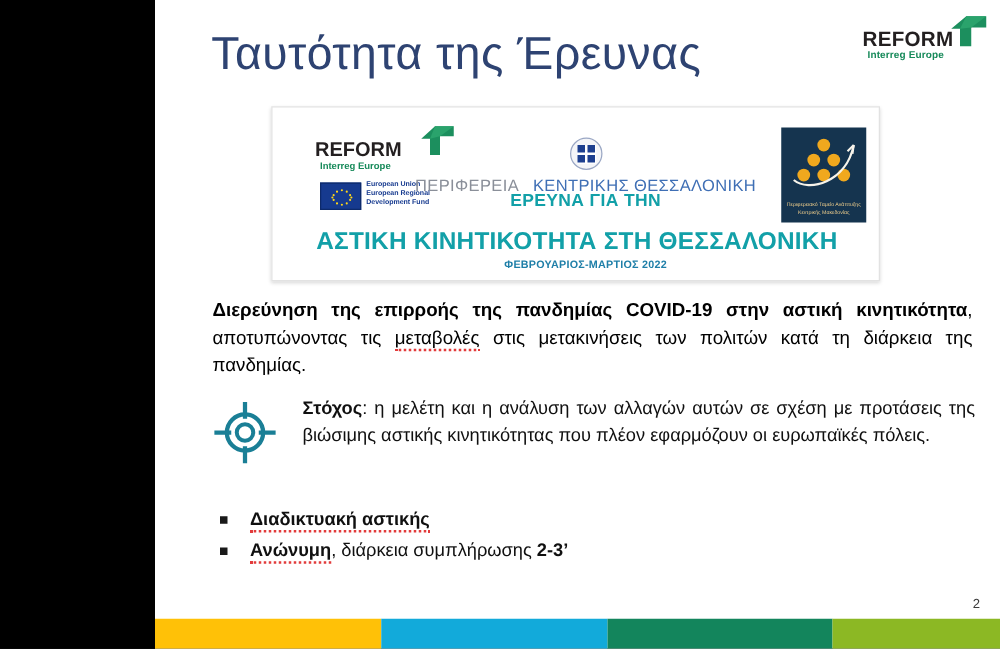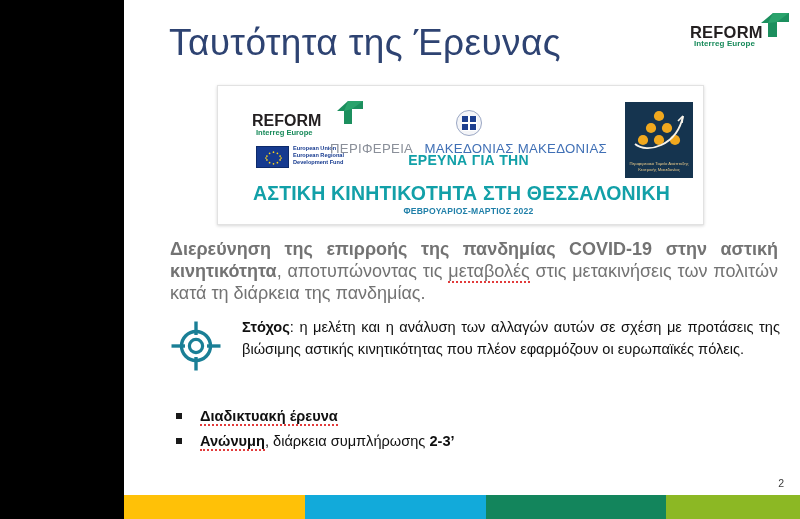--- a/index.html
+++ b/index.html
@@ -188,23 +188,23 @@
     text-align: center;
     font-size: 4.2px; line-height: 5.4px;
     color: #e8c98a;
   }
 
   
   .para-main {
     position: absolute;
     left: 46px; top: 238px;
     width: 608px;
-    font-size: 18px;
+    font-size: 15px;
     line-height: 22px;
-    color: #737373;
+    color: #000000;
     text-align: justify;
   }
   .para-main .b { font-weight: 700; }
   .sp-err {
     border-bottom: 2px dotted #e23b3b;
     padding-bottom: 0px;
   }
 
   
   .goal-block {
@@ -325,21 +325,21 @@
           <span class="sq a"></span>
             <span class="sq b"></span>
           <span class="sq c"></span>
             <span class="sq d"></span>
         </div>
       </div>
 
       <div class="bn-line1">
         <span class="grey">ΠΕΡΙΦΕΡΕΙΑ</span>
         <span>&nbsp;</span>
-        <span class="blue">ΜΑΚΕΔΟΝΙΑΣ ΜΑΚΕΔΟΝΙΑΣ</span>
+        <span class="blue">ΚΕΝΤΡΙΚΗΣ ΘΕΣΣΑΛΟΝΙΚΗ</span>
       </div>
       <div class="bn-line2">ΕΡΕΥΝΑ ΓΙΑ ΤΗΝ</div>
       <div class="bn-line3">ΑΣΤΙΚΗ ΚΙΝΗΤΙΚΟΤΗΤΑ ΣΤΗ ΘΕΣΣΑΛΟΝΙΚΗ</div>
       <div class="bn-line4">ΦΕΒΡΟΥΑΡΙΟΣ-ΜΑΡΤΙΟΣ 2022</div>
 
       <div class="bn-navybox">
         <svg viewBox="0 0 68 58" width="68" height="58">
           <g fill="#f0a81e">
             <circle cx="34" cy="14" r="5.1"></circle>
             <circle cx="26" cy="26" r="5.1"></circle>
@@ -372,21 +372,21 @@
         <line x1="37" y1="26" x2="50.5" y2="26" stroke="#1a7f96" stroke-width="3.4"></line>
       </svg>
       <div class="goal-text">
         <span class="b">Στόχος</span><span>: η μελέτη και η ανάλυση των αλλαγών αυτών σε σχέση με προτάσεις της βιώσιμης αστικής κινητικότητας που πλέον εφαρμόζουν οι ευρωπαϊκές πόλεις.</span>
       </div>
     </div>
 
     <div class="bullets">
       <div class="bullet-row">
         <span class="marker"></span>
-        <span class="b sp-err">Διαδικτυακή έρευνα</span><span></span><span class="b"></span>
+        <span class="b sp-err">Διαδικτυακή αστικής</span><span></span><span class="b"></span>
       </div>
       <div class="bullet-row">
         <span class="marker"></span>
         <span class="b sp-err">Ανώνυμη</span><span>, διάρκεια συμπλήρωσης </span><span class="b">2-3’</span>
       </div>
     </div>
 
     <div class="page-num">2</div>
 
   </div>

